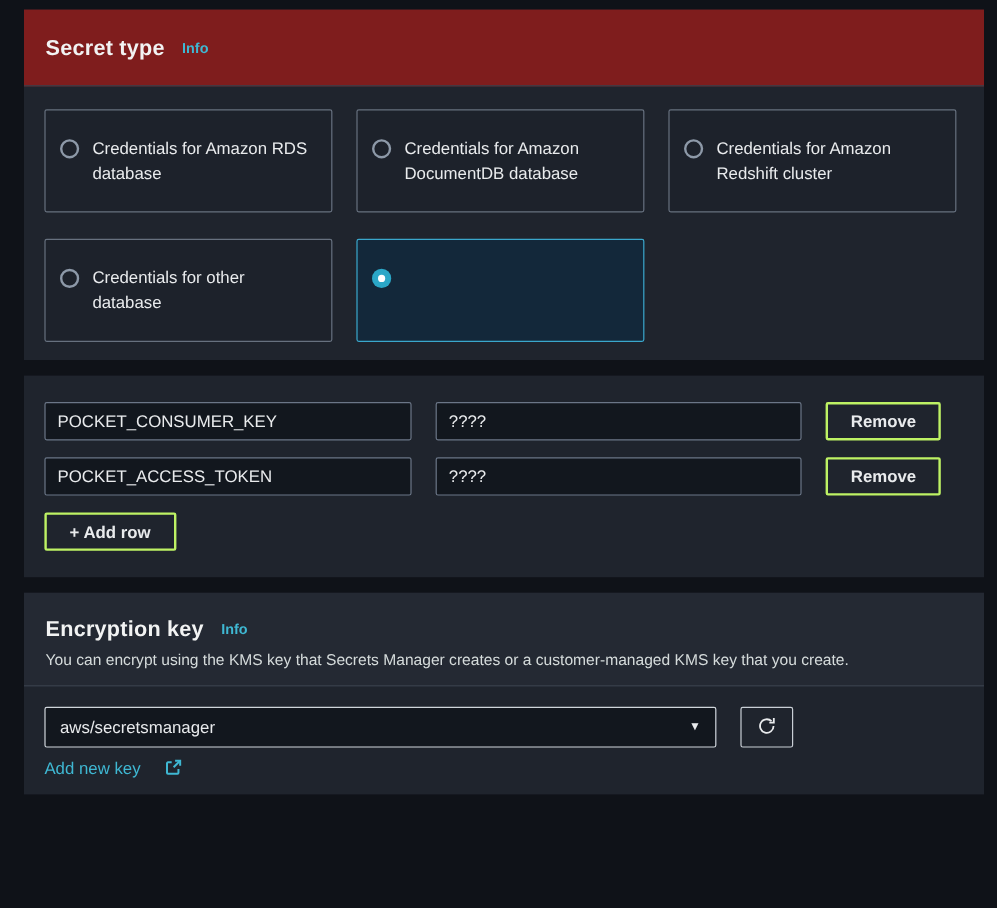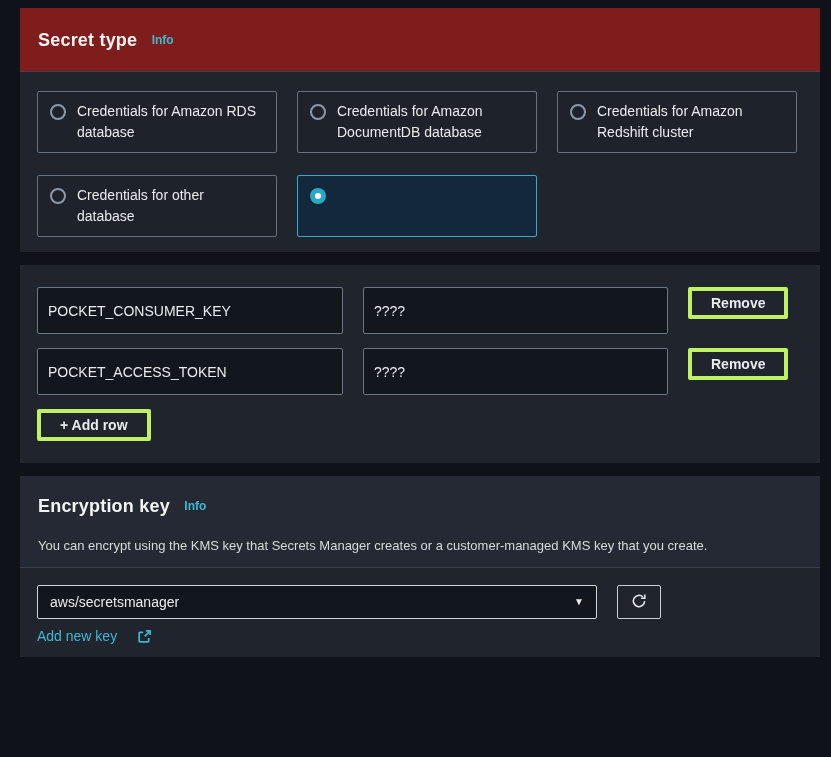--- a/index.html
+++ b/index.html
@@ -12,35 +12,35 @@
   }
   .page { padding: 8px 11px 0 20px; }
   .panel { background: #1f242d; margin-bottom: 13px; }
   .panel-header {
     background: #7f1d1d;
     padding: 22px 20px 20px 18px;
     border-bottom: 1px solid #39404b;
   }
   .panel-title { display: inline; font-size: 18px; font-weight: 700; color: #f2f3f3; letter-spacing: .2px; }
   .info-link { display: inline; font-size: 12px; font-weight: 700; color: #3fb8d3; margin-left: 10px; cursor: pointer; vertical-align: 2px; }
-  .panel-desc { font-size: 13px; color: #d5dbdb; margin-top: 21px; }
+  .panel-desc { font-size: 13px; color: #d5dbdb; margin-top: 7px; }
 
   
   .cards-body { padding: 19px 17px 15px 17px; }
   .cards {
     display: grid;
     grid-template-columns: repeat(3, 240px);
     gap: 22px 20px;
   }
   .card {
     min-height: 60px;
     background: #1d222b;
     border: 1px solid #67717f;
     border-radius: 2px;
-    padding: 9px 12px;
+    padding: 21px 12px;
     display: flex;
     align-items: flex-start;
     gap: 11px;
     cursor: pointer;
   }
   .card.selected { background: #13283a; border-color: #3aa7cc; }
   .radio {
     flex: none; width: 16px; height: 16px; margin-top: 3px;
     border: 2px solid #8d99a8; border-radius: 50%;
   }
@@ -62,36 +62,36 @@
     cursor: pointer;
   }
   .tab.first { padding-left: 18px; }
   .tab.active { color: #3fb8d3; border-bottom-color: #dfe3e8; }
   .tab-divider { width: 1px; background: #414a55; margin: 13px 0; }
 
   
   .kv-body { padding: 22px 17px 22px 17px; }
   .kv-row { display: flex; gap: 20px; margin-bottom: 14px; align-items: flex-start; }
   input.text-input {
-    height: 47px;
+    height: 32px;
     background: #12171e;
     border: 1px solid #6b7687;
     border-radius: 2px;
     color: #e9ebed;
     font-size: 14px;
     font-family: inherit;
     padding: 0 10px;
     outline: none;
   }
   .key-input { width: 306px; }
   .value-input { width: 305px; }
   .btn {
     height: 32px;
     background: transparent;
-    border: 4px solid #bef264;
+    border: 2px solid #bef264;
     border-radius: 2px;
     color: #e9ebed;
     font-size: 14px; font-weight: 700;
     font-family: inherit;
     padding: 0 19px;
     cursor: pointer;
     white-space: nowrap;
   }
   .add-row-btn { margin-top: 0; }
 
@@ -112,21 +112,21 @@
   .caret { font-size: 10px; color: #e9ebed; line-height: 1; }
   .icon-btn {
     width: 44px; height: 34px;
     background: transparent;
     border: 1px solid #c9cfd6;
     border-radius: 2px;
     display: flex; align-items: center; justify-content: center;
     cursor: pointer;
   }
   .link {
-    display: inline-flex; align-items: center; gap: 20px;
+    display: inline-flex; gap: 20px;
     color: #3fb8d3; font-size: 14px;
     margin-top: 9px;
     cursor: pointer;
   }
   .link svg { display: block; }
 </style>
 </head>
 <body>
 
 <div class="page">

